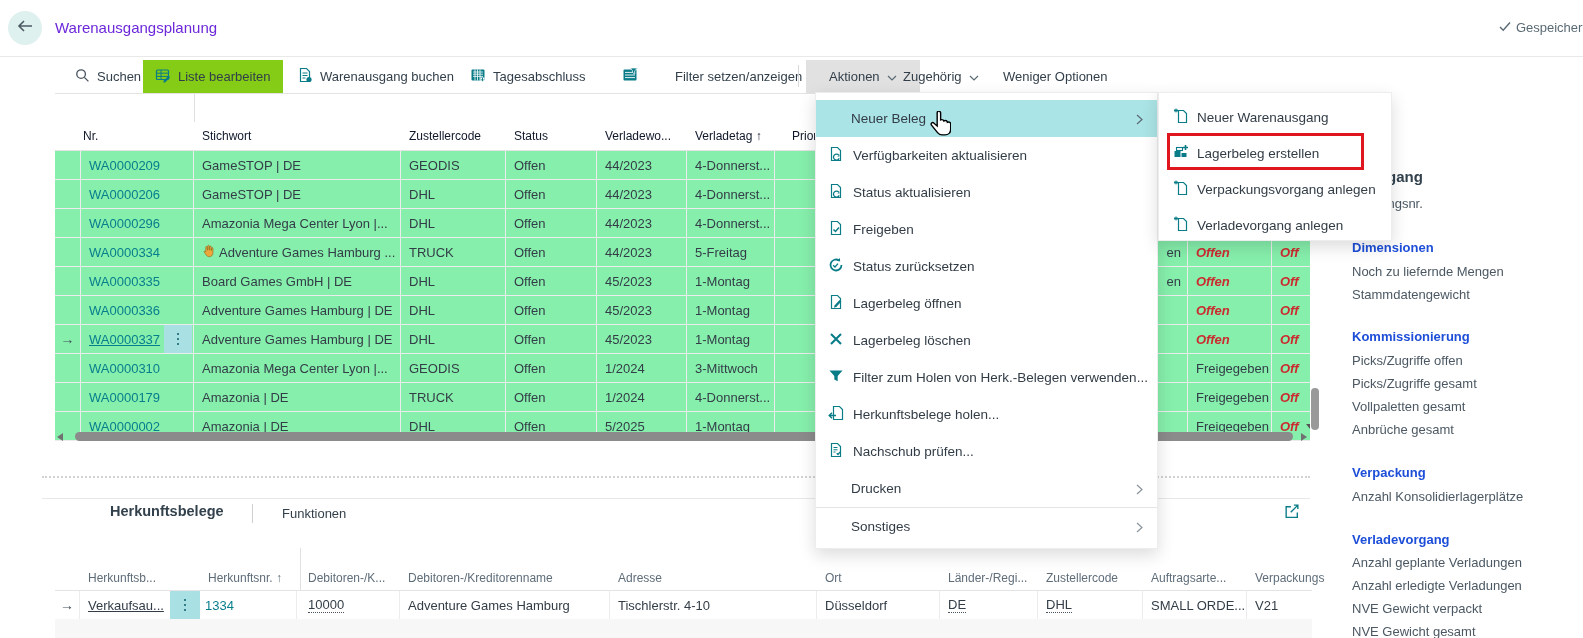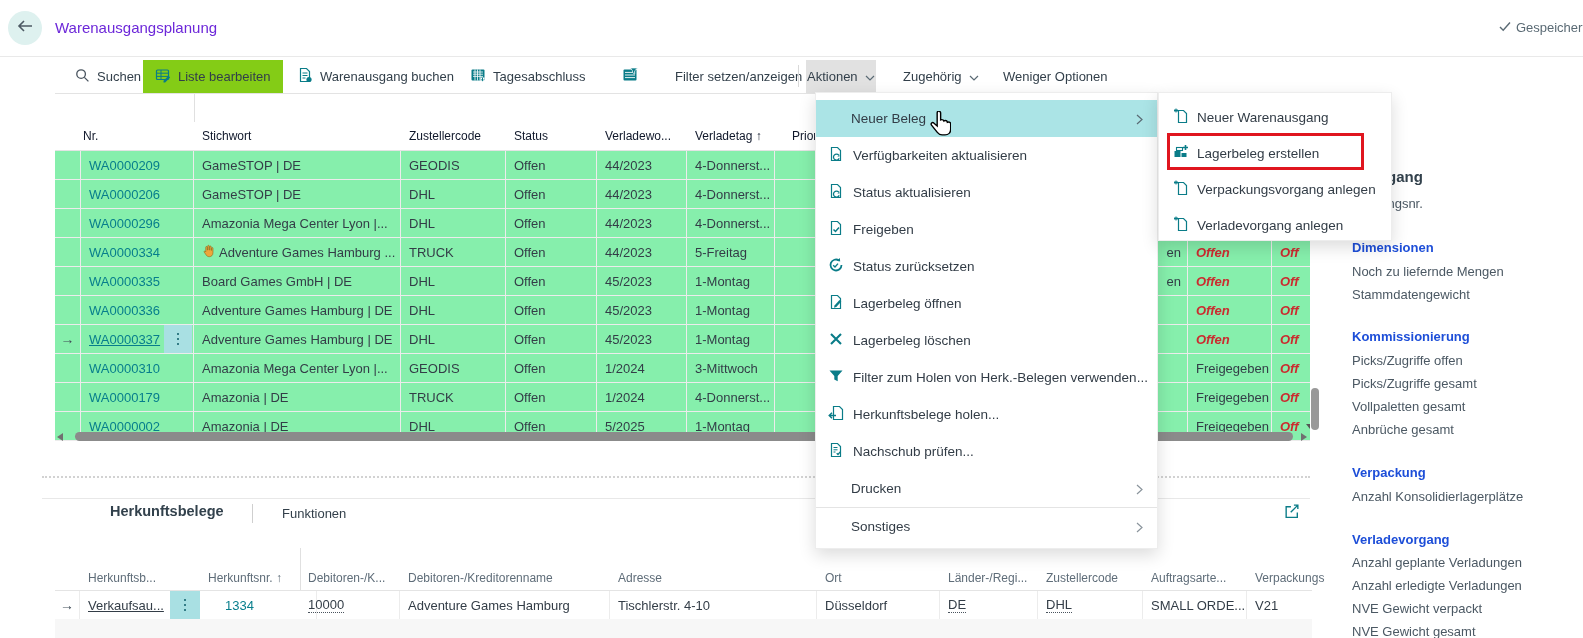--- a/index.html
+++ b/index.html
@@ -10,21 +10,21 @@
   .back-btn{left:8px;top:11px;width:34px;height:34px;border-radius:50%;background:#def1ef;
             display:flex;align-items:center;justify-content:center;cursor:pointer;}
   .page-title{left:55px;top:19px;font-size:15px;color:#6d28d9;}
   .saved{right:-3px;top:20px;display:flex;align-items:center;gap:5px;font-size:13px;color:#5a6a74;}
   .hr1{left:0;top:56px;width:1583px;height:1px;background:#e9e9e9;}
   .hr2{left:55px;top:93px;width:1265px;height:1px;background:#e3e3e3;}
   .freeze-stub{left:194px;top:94px;width:1px;height:28px;background:#e0e0e0;}
   
   .tb{top:60px;height:33px;display:flex;align-items:center;gap:7px;font-size:13px;color:#323f4a;cursor:pointer;white-space:nowrap;}
   .tb-block{background:#84cc16;padding:0 12px;}
-  .tb-open{background:#e1e1e1;padding:0 1px;}
+  .tb-open{background:#e1e1e1;padding:0 23px;}
   .tb-div{left:798px;top:65px;width:1px;height:22px;background:#d9d9d9;}
   .micon{flex:none;display:block;}
   
   .grid{left:55px;top:122px;width:1255px;}
   .ghead{position:relative;height:28px;border-bottom:1px solid #e4e4e4;font-size:12px;color:#0f172a;}
   .gh{position:absolute;top:0;height:28px;display:flex;align-items:center;padding-left:8px;white-space:nowrap;cursor:pointer;}
   .grow{position:relative;height:28px;border-bottom:1px solid #ececec;background:#86efac;}
   .cell{position:absolute;top:0;height:28px;display:flex;align-items:center;padding-left:8px;
         font-size:13px;color:#333d47;overflow:hidden;white-space:nowrap;box-sizing:border-box;cursor:pointer;}
   .col-sel{left:0;width:26px;border-right:1px solid #ececec;padding-left:0;justify-content:center;}
@@ -62,21 +62,21 @@
   .share{left:1283px;top:503px;cursor:pointer;}
   .freeze-stub2{left:300px;top:548px;width:1px;height:42px;background:#e0e0e0;}
   .grid2{left:55px;top:556px;width:1257px;}
   .g2head{position:relative;height:34px;font-size:12px;color:#5f6d79;}
   .g2h{position:absolute;bottom:5px;padding-left:8px;white-space:nowrap;cursor:pointer;}
   .g2row{position:relative;height:28px;border-top:1px solid #e4e4e4;border-bottom:1px solid #e4e4e4;}
   .c2-sel{left:0;width:25px;border-right:1px solid #ececec;padding-left:0;justify-content:center;}
   .c2-type{left:25px;width:120px;border-right:1px solid #ececec;}
   .dots2{position:absolute;left:115px;top:0;width:30px;height:28px;background:#a9e0e3;
          display:flex;flex-direction:column;align-items:center;justify-content:center;gap:2.5px;cursor:pointer;}
-  .c2-nr{left:162px;width:100px;border-right:1px solid #ececec;}
+  .c2-nr{left:142px;width:100px;border-right:1px solid #ececec;}
   .c2-cno{left:245px;width:100px;border-right:1px solid #ececec;}
   .c2-name{left:345px;width:210px;border-right:1px solid #ececec;}
   .c2-addr{left:555px;width:207px;border-right:1px solid #ececec;}
   .c2-city{left:762px;width:123px;border-right:1px solid #ececec;}
   .c2-ctry{left:885px;width:98px;border-right:1px solid #ececec;}
   .c2-carr{left:983px;width:105px;border-right:1px solid #ececec;}
   .c2-ord{left:1088px;width:104px;border-right:1px solid #ececec;}
   .c2-pack{left:1192px;width:65px;}
   .footstrip{left:55px;top:619px;width:1257px;height:19px;background:#f7f7f7;}
   

